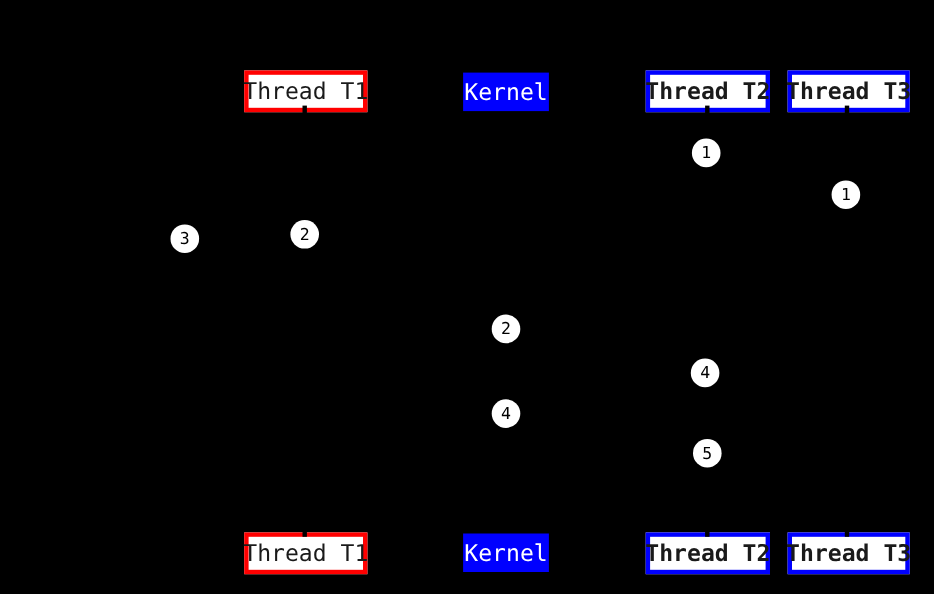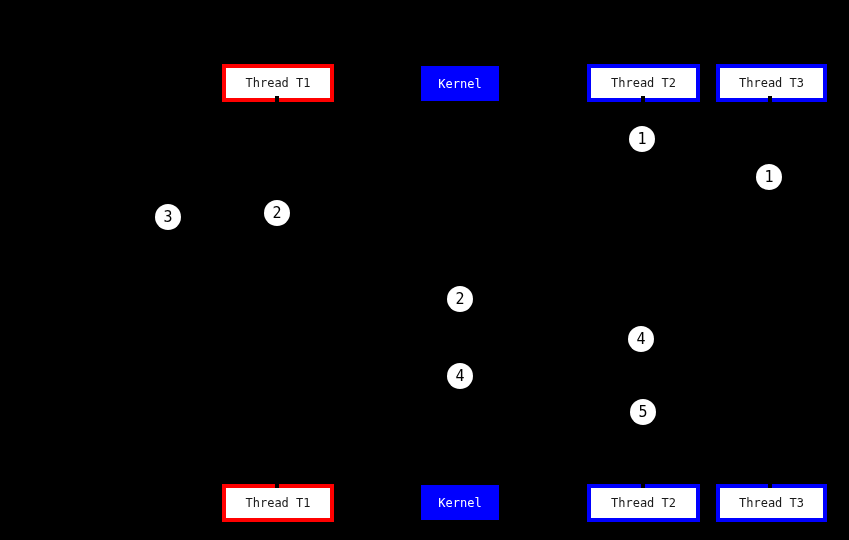--- a/index.html
+++ b/index.html
@@ -22,25 +22,25 @@
     overflow: hidden;
     font-family: "DejaVu Sans Mono", "Liberation Mono", monospace;
   }
   .lane-box {
     position: absolute;
     display: flex;
     align-items: center;
     justify-content: center;
     background: var(--box-fill);
     color: var(--label-text);
-    font-size: 12px;
+    font-size: 21px;
     white-space: nowrap;
   }
   .red-outline  { border: 4px solid var(--red); }
-  .blue-outline { border: 4px solid var(--blue); }
+  .blue-outline { border: 4px solid var(--blue); font-weight: bold; }
   .blue-filled  { background: var(--blue); color: var(--kernel-text); }
 
   
   .t1-top     { left: 222px; top: 64px; width: 112px; height: 38px; }
   .kernel-top { left: 421px; top: 66px; width: 78px;  height: 35px; }
   .t2-top     { left: 587px; top: 64px; width: 113px; height: 38px; }
   .t3-top     { left: 716px; top: 64px; width: 111px; height: 38px; }
   
   .t1-bot     { left: 222px; top: 484px; width: 112px; height: 38px; }
   .kernel-bot { left: 421px; top: 485px; width: 78px;  height: 35px; }

